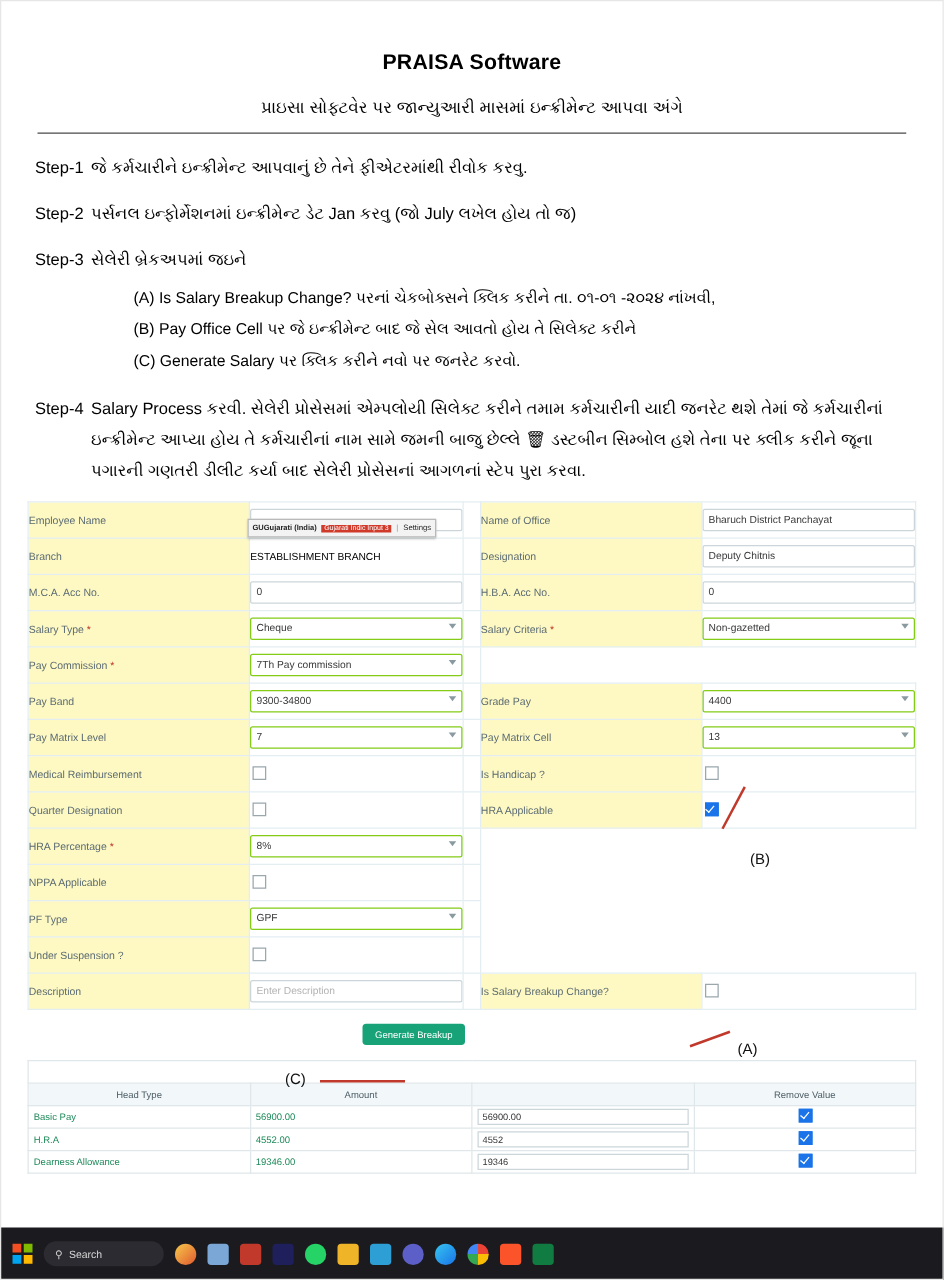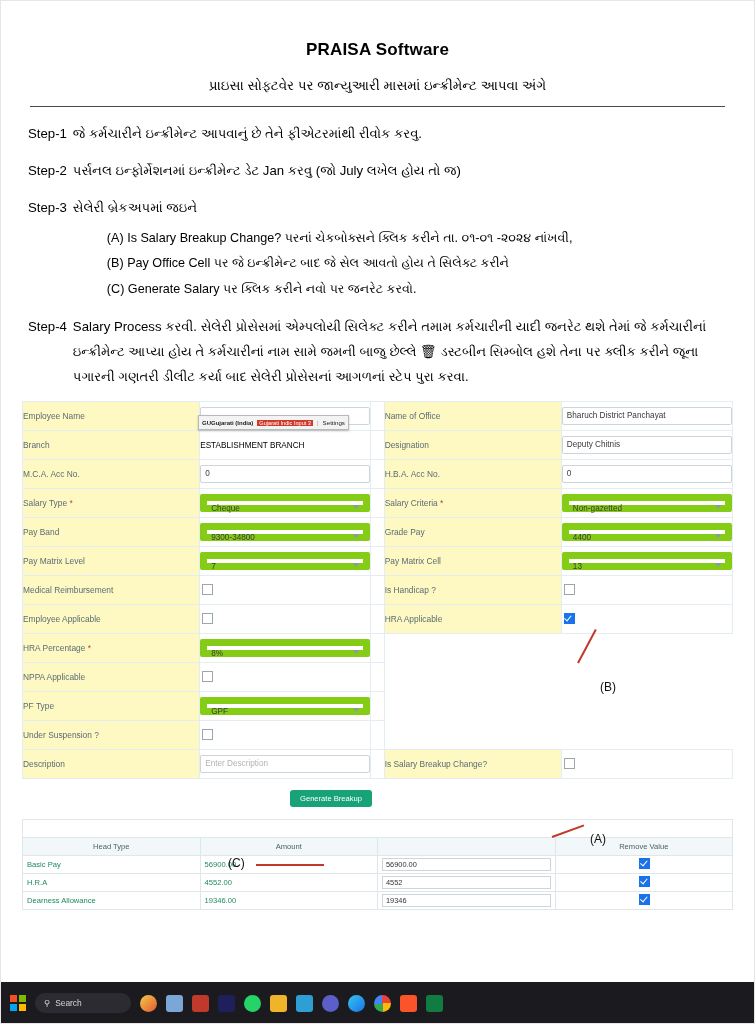--- a/index.html
+++ b/index.html
@@ -106,21 +106,21 @@
     padding: 0 4px;
     line-height: 16px;
     display: block;
     font-family: "Liberation Sans", sans-serif;
   }
   .inp.ph { color: #b3b3b3; }
   .sel {
     box-sizing: border-box;
     width: 100%;
     height: 18px;
-    border: 7px solid #84cc16;
+    border: 1px solid #84cc16;
     border-radius: 2px;
     background: #fff;
     font-size: 8.2px;
     color: #3a3a3a;
     padding: 0 14px 0 4px;
     line-height: 16px;
     position: relative;
   }
   .sel .caret {
     position: absolute;
@@ -395,20 +395,32 @@
           <td class="gap"></td>
           <td class="lbl req">Salary Criteria</td>
           <td class="fld">
             <div class="sel">
               <span>Non-gazetted</span>
               <span class="caret"></span>
             </div>
           </td>
         </tr>
 
+        <tr>
+          <td class="lbl req">Pay Commission</td>
+          <td class="fld">
+            <div class="sel">
+              <span>7Th Pay commission</span>
+              <span class="caret"></span>
+            </div>
+          </td>
+          <td class="gap"></td>
+          <td style="border:none;background:#fff;"></td>
+          <td style="border:none;background:#fff;"></td>
+        </tr>
 
         <tr>
           <td class="lbl">Pay Band</td>
           <td class="fld">
             <div class="sel">
               <span>9300-34800</span>
               <span class="caret"></span>
             </div>
           </td>
           <td class="gap"></td>
@@ -445,21 +457,21 @@
             <span class="cb"></span>
           </td>
           <td class="gap"></td>
           <td class="lbl">Is Handicap ?</td>
           <td class="fld">
             <span class="cb"></span>
           </td>
         </tr>
 
         <tr>
-          <td class="lbl">Employee Applicable</td>
+          <td class="lbl">Quarter Designation</td>
           <td class="fld">
             <span class="cb"></span>
           </td>
           <td class="gap"></td>
           <td class="lbl">HRA Applicable</td>
           <td class="fld">
             <span class="cb on"></span>
           </td>
         </tr>
 

